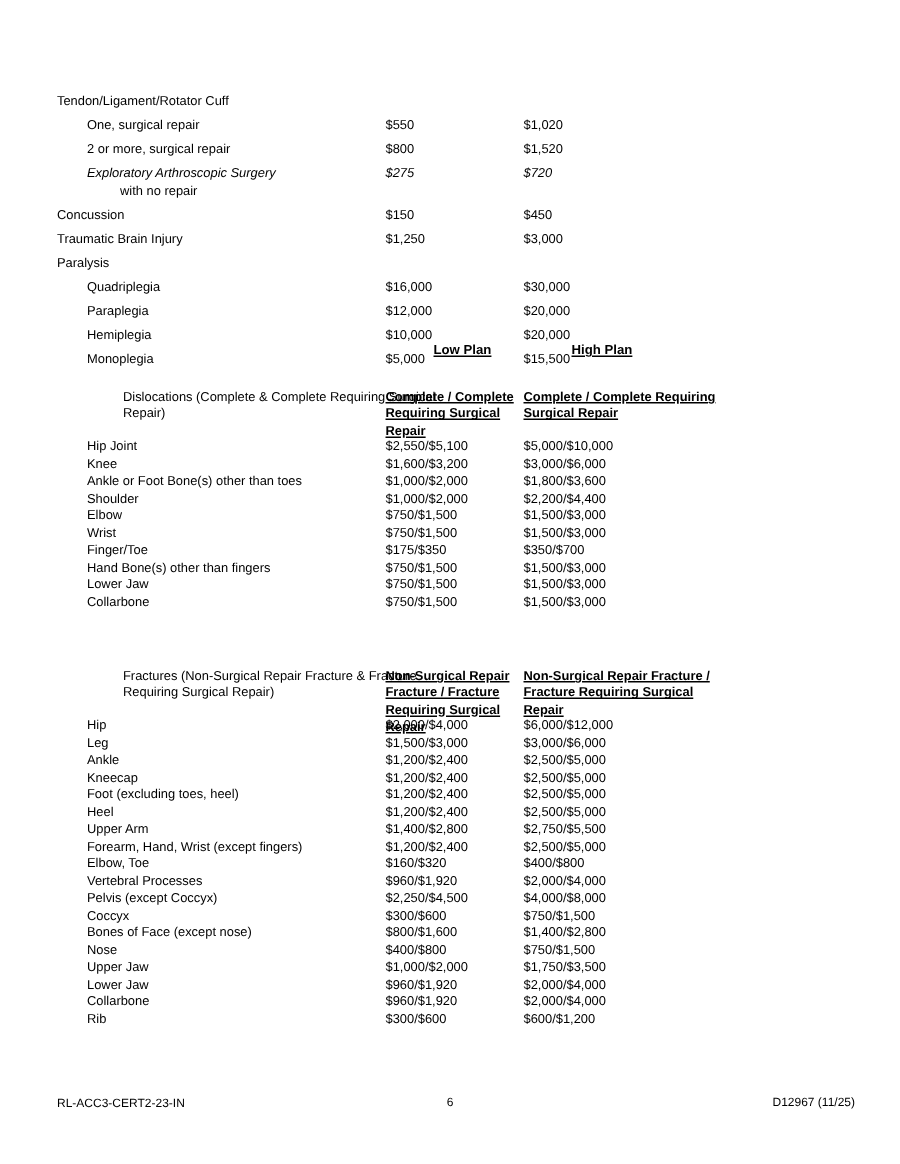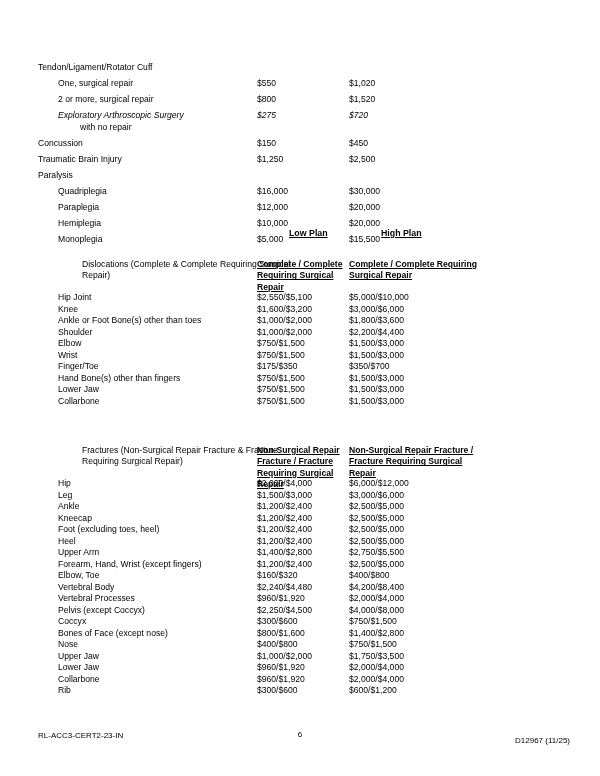--- a/index.html
+++ b/index.html
@@ -134,21 +134,21 @@
     left: 38px; top: 1px;
   }
   #footer .f-center {
     position: absolute;
     left: 0; top: 0;
     width: 600px;
     text-align: center;
   }
   #footer .f-right {
     position: absolute;
-    right: 30px; top: 0; margin-top: 6px;
+    right: 30px; top: 0;
   }
 </style>
 </head>
 <body>
 
 <div class="page">
 
   <div id="section-benefits">
       <div class="row">
         <span class="lbl indent0">Tendon/Ligament/Rotator Cuff</span>
@@ -172,21 +172,21 @@
         <span class="lbl indent2">with no repair</span>
       </div>
       <div class="row">
         <span class="lbl indent0">Concussion</span>
         <span class="c1">$150</span>
         <span class="c2">$450</span>
       </div>
       <div class="row">
         <span class="lbl indent0">Traumatic Brain Injury</span>
         <span class="c1">$1,250</span>
-        <span class="c2">$2,500</span>
+        <span class="c2">$3,000</span>
       </div>
       <div class="row">
         <span class="lbl indent0">Paralysis</span>
       </div>
       <div class="row">
         <span class="lbl indent1">Quadriplegia</span>
         <span class="c1">$16,000</span>
         <span class="c2">$30,000</span>
       </div>
       <div class="row">
@@ -317,25 +317,20 @@
           <span class="lbl indent1">Forearm, Hand, Wrist (except fingers)</span>
           <span class="c1">$1,200/$2,400</span>
           <span class="c2">$2,500/$5,000</span>
         </div>
         <div class="row">
           <span class="lbl indent1">Elbow, Toe</span>
           <span class="c1">$160/$320</span>
           <span class="c2">$400/$800</span>
         </div>
         <div class="row">
-          <span class="lbl indent1">Vertebral Body</span>
-          <span class="c1">$2,240/$4,480</span>
-          <span class="c2">$4,200/$8,400</span>
-        </div>
-        <div class="row">
           <span class="lbl indent1">Vertebral Processes</span>
           <span class="c1">$960/$1,920</span>
           <span class="c2">$2,000/$4,000</span>
         </div>
         <div class="row">
           <span class="lbl indent1">Pelvis (except Coccyx)</span>
           <span class="c1">$2,250/$4,500</span>
           <span class="c2">$4,000/$8,000</span>
         </div>
         <div class="row">

